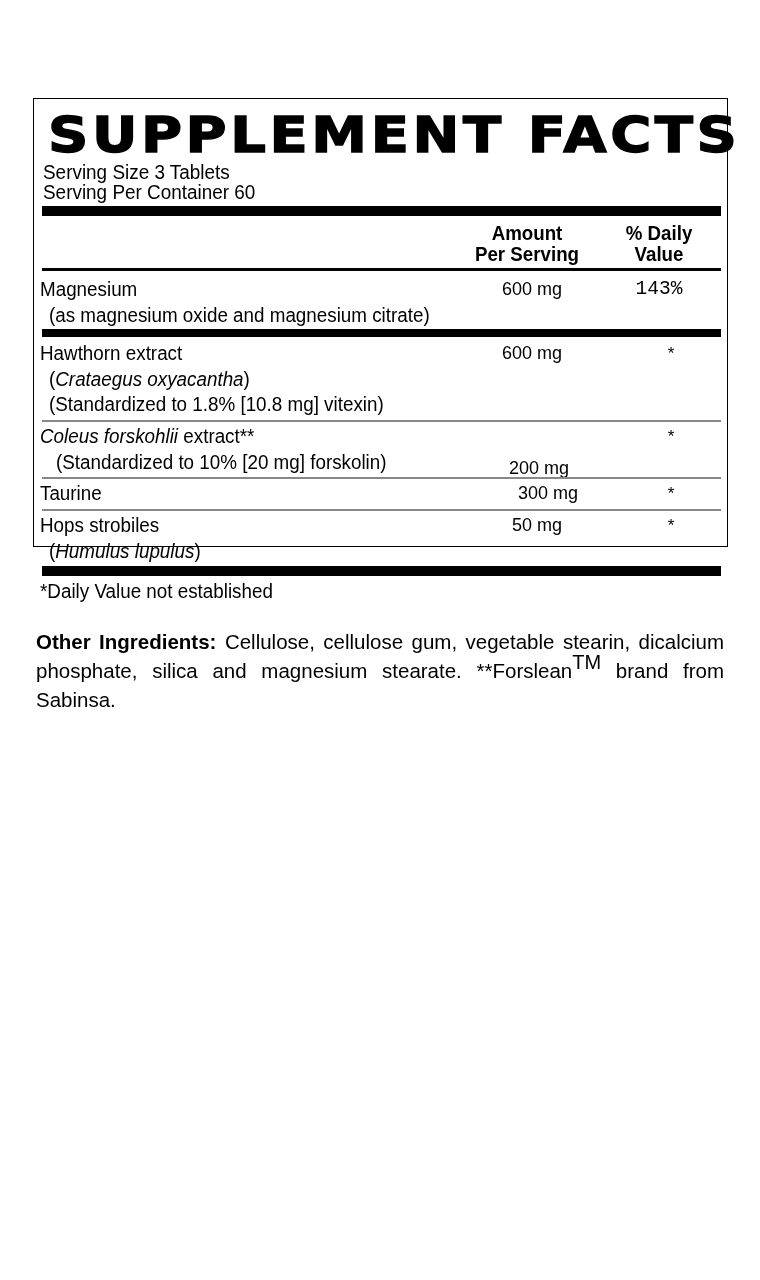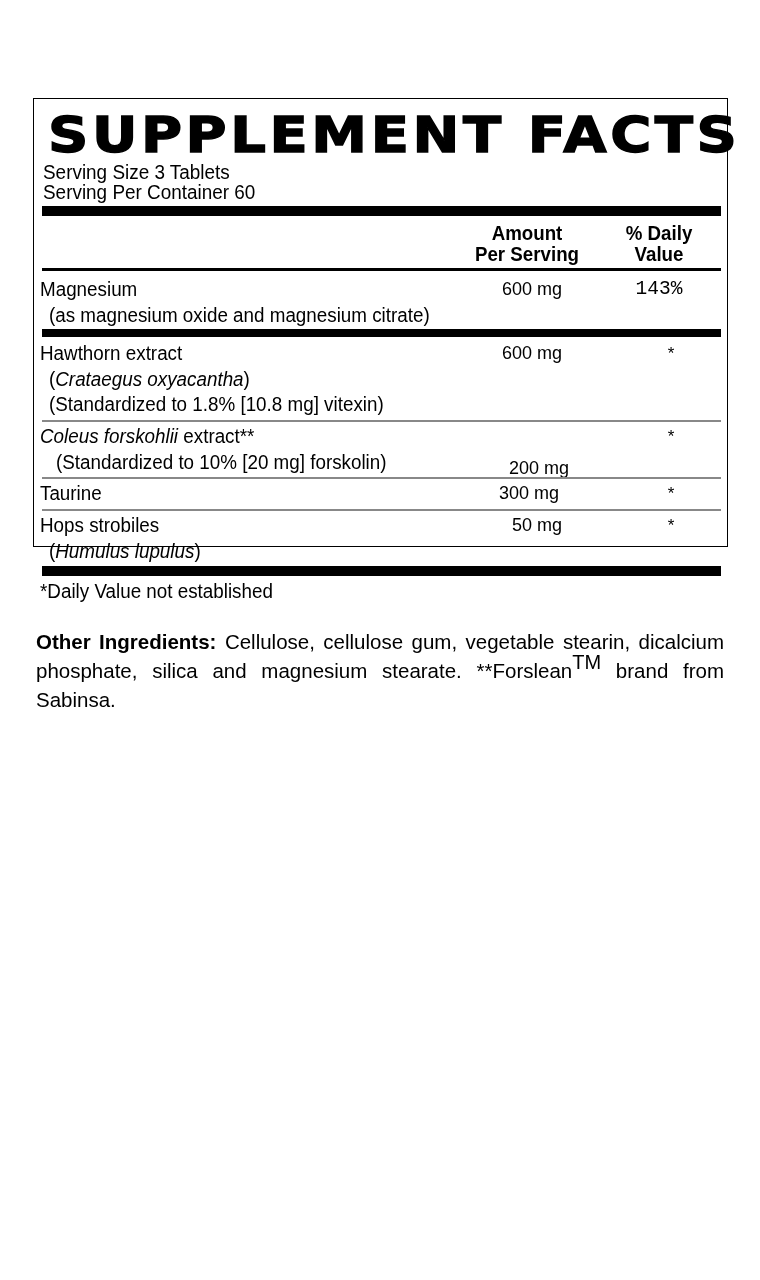--- a/index.html
+++ b/index.html
@@ -78,21 +78,21 @@
     <div class="abs txt" style="left:6px; top:325px;"><i>Coleus forskohlii</i><span> extract**</span></div>
     <div class="abs txt" style="left:22px; top:351px;">(Standardized to 10% [20 mg] forskolin)</div>
     <div class="abs amt" style="left:435px; top:325px;margin-top:32px;">200 mg</div>
     <div class="abs dv star" style="left:597px; top:325px;">*</div>
   </div>
 
   <div class="hr-thin" style="top:378px;"></div>
 
   <div>
     <div class="abs txt" style="left:6px; top:382px;">Taurine</div>
-    <div class="abs amt" style="left:425px; top:382px;">300 mg</div>
+    <div class="abs amt" style="left:444px; top:382px;">300 mg</div>
     <div class="abs dv star" style="left:597px; top:382px;">*</div>
   </div>
 
   <div class="hr-thin" style="top:410px;"></div>
 
   <div>
     <div class="abs txt" style="left:6px; top:414px;">Hops strobiles</div>
     <div class="abs txt" style="left:15px; top:440px;"><span>(</span><i>Humulus lupulus</i><span>)</span></div>
     <div class="abs amt" style="left:428px; top:414px;">50 mg</div>
     <div class="abs dv star" style="left:597px; top:414px;">*</div>

